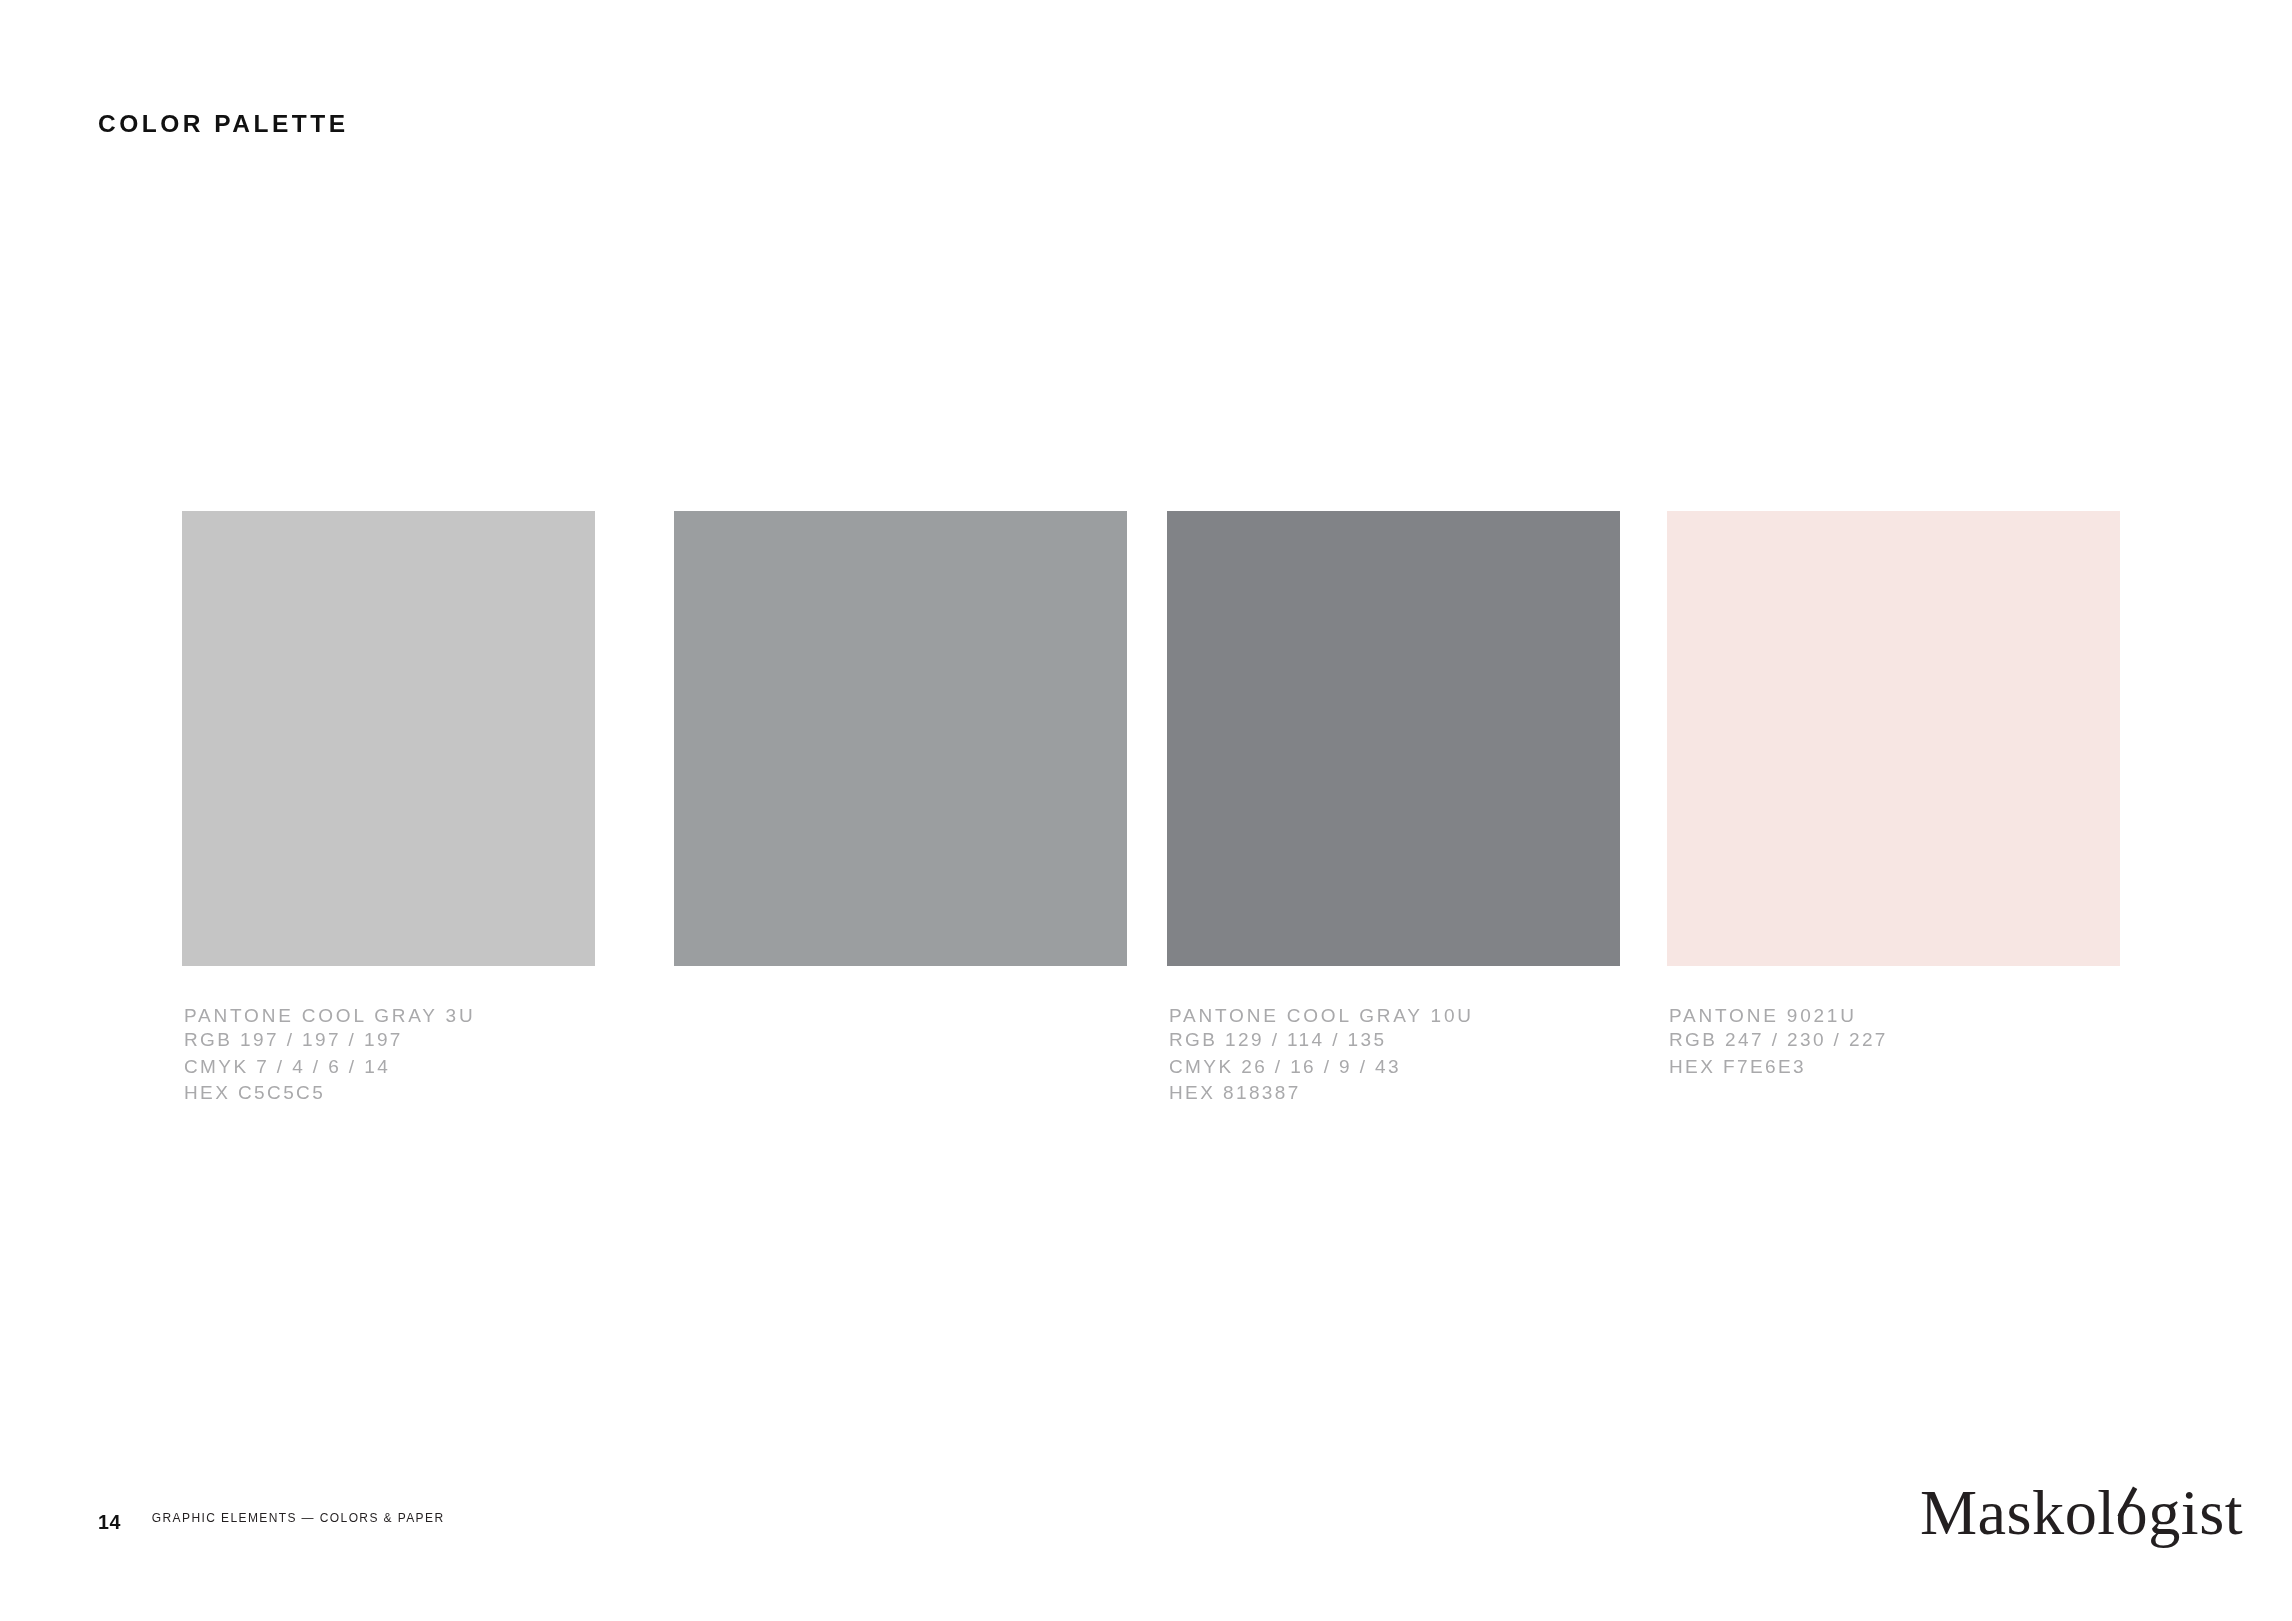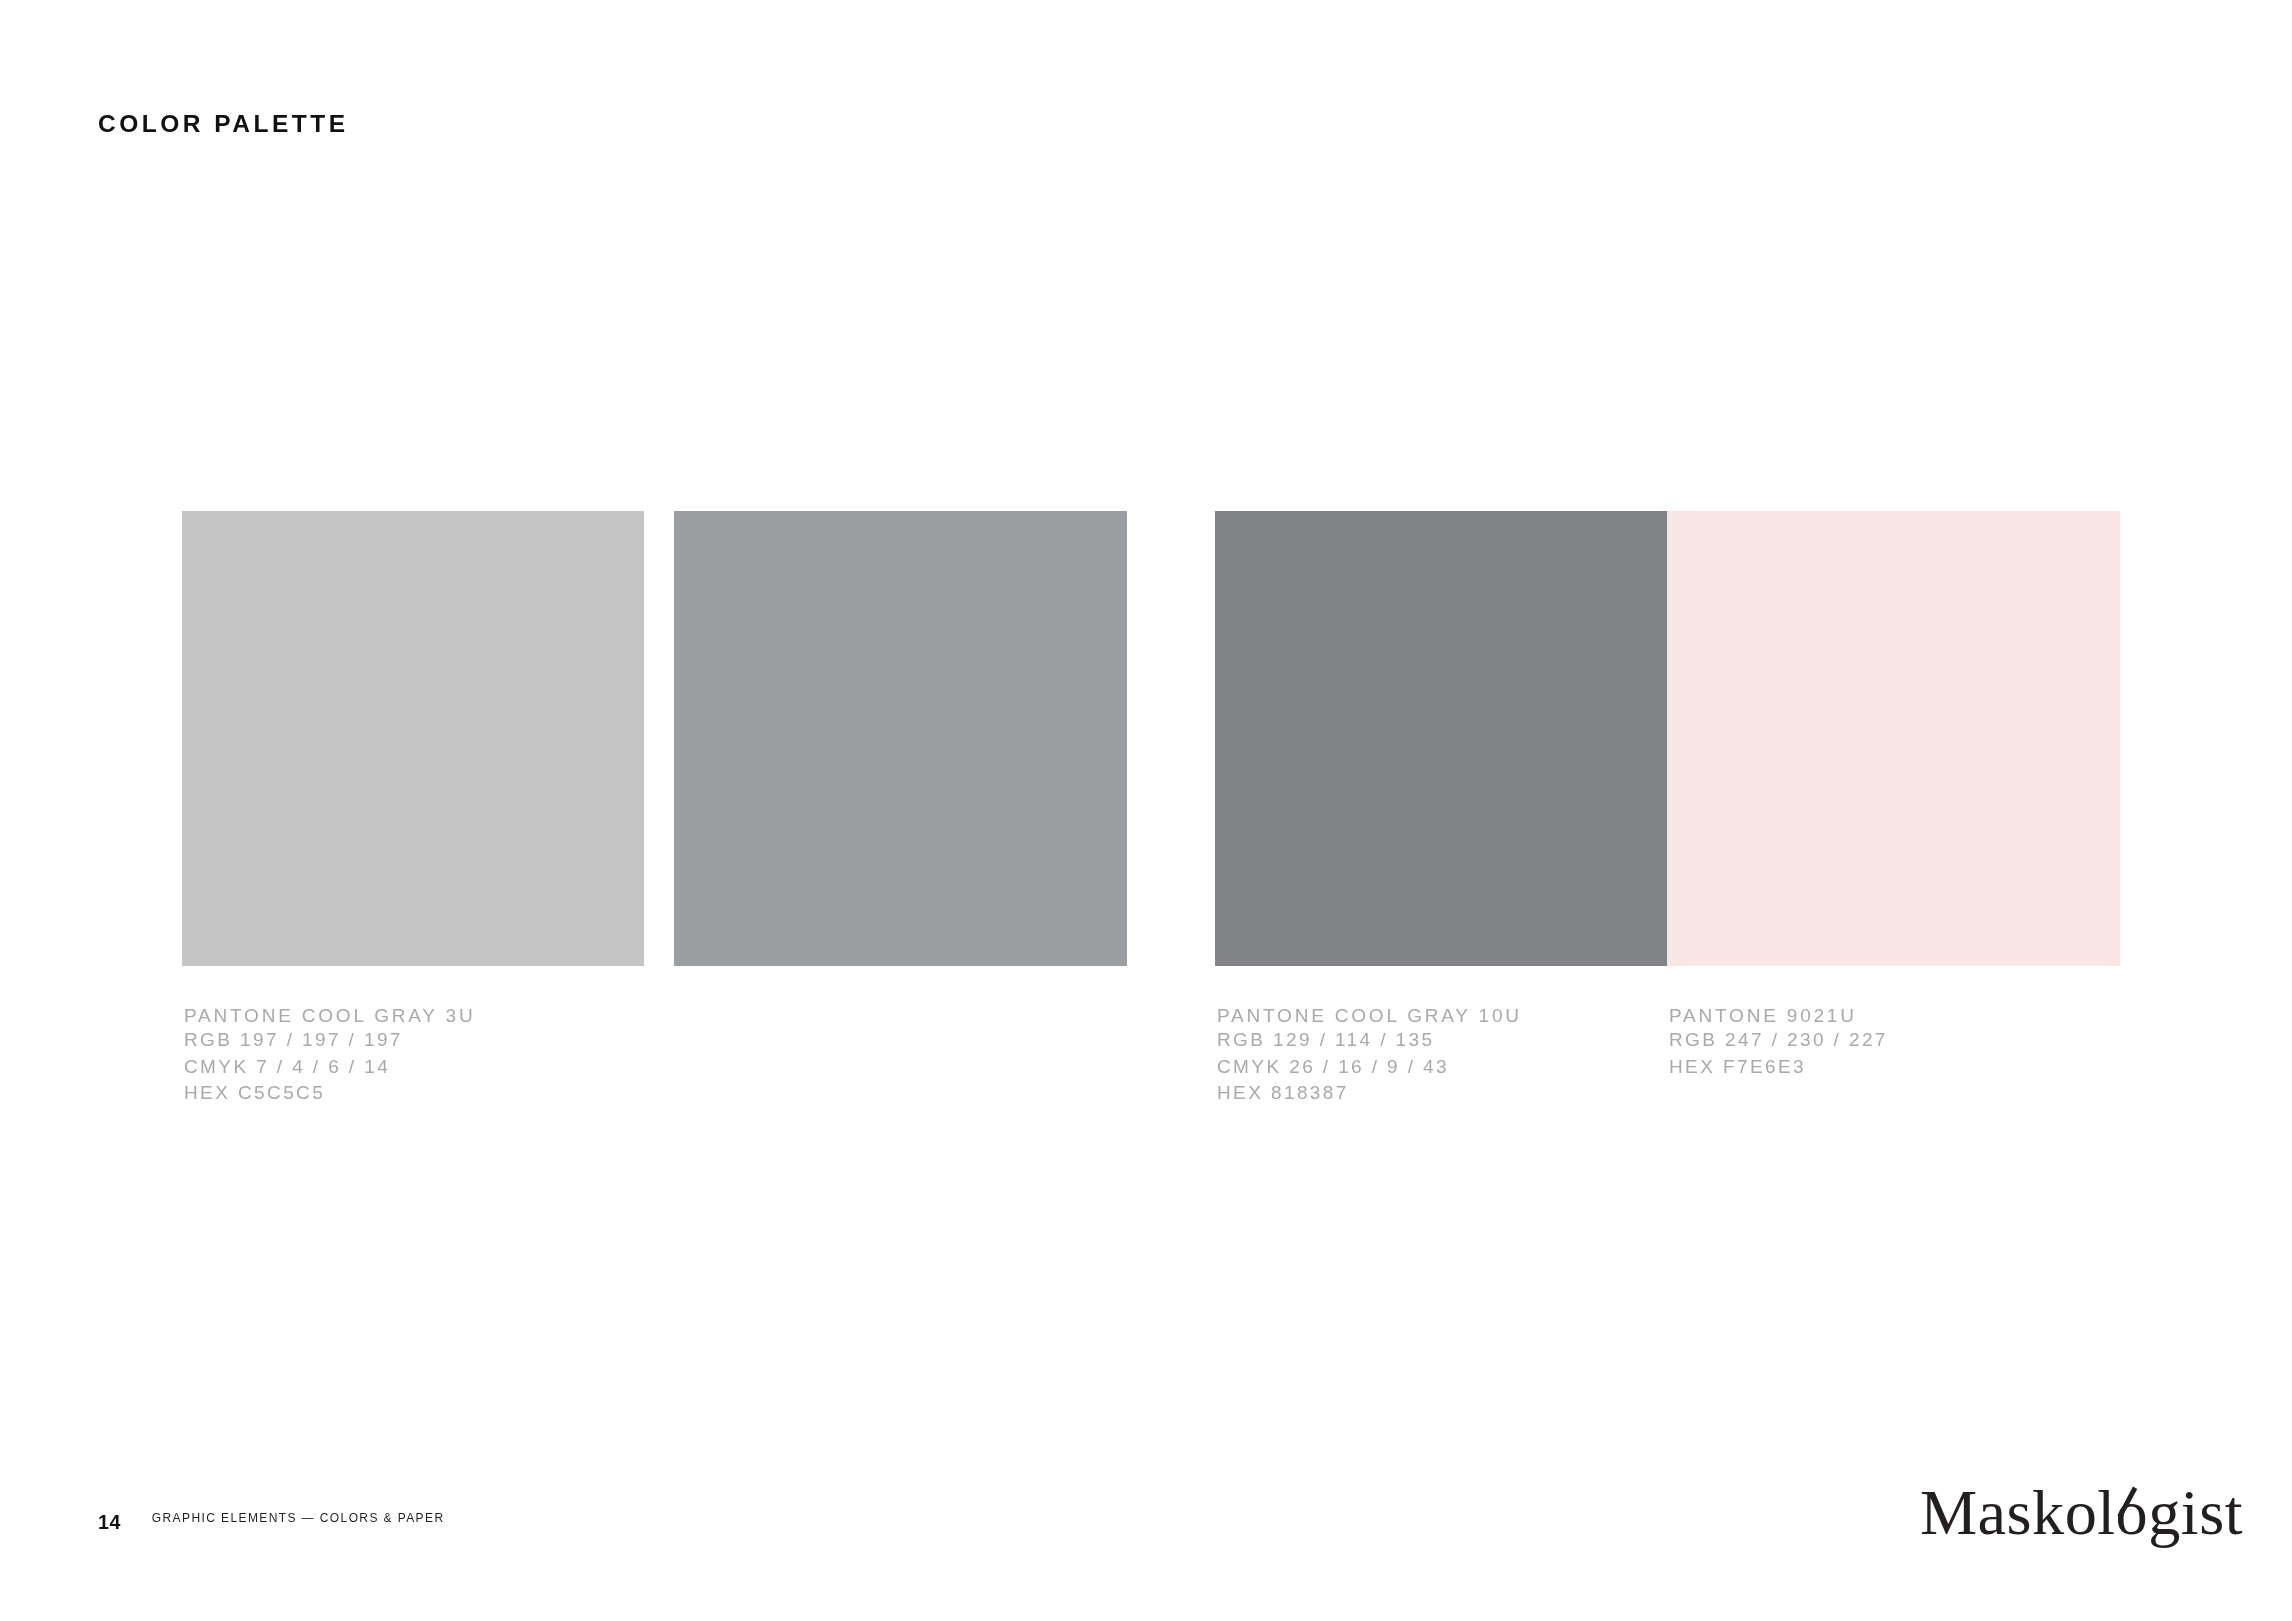--- a/index.html
+++ b/index.html
@@ -110,35 +110,35 @@
     fill: #231f20;
     letter-spacing: 0.5px;
   }
 </style>
 </head>
 <body>
 
 <div id="page-title">COLOR PALETTE</div>
 
 <div id="palette">
-    <div class="swatch-col" style="left: 0px; width: 462px;">
+    <div class="swatch-col" style="left: 0px; width: 413px;">
       <div class="swatch-chip" style="background: rgb(197, 197, 197);"></div>
       <div class="swatch-meta">
         <div class="pantone-line">PANTONE COOL GRAY 3U</div>
         <div class="spec-list">
           <div class="spec-line">RGB 197 / 197 / 197</div>
           <div class="spec-line">CMYK 7 / 4 / 6 / 14</div>
           <div class="spec-line">HEX C5C5C5</div>
         </div>
       </div>
     </div>
     <div class="swatch-col" style="left: 492px; width: 453px;">
       <div class="swatch-chip" style="background: rgb(155, 158, 160);"></div>
     </div>
-    <div class="swatch-col" style="left: 1033px; width: 453px;">
+    <div class="swatch-col" style="left: 985px; width: 453px;">
       <div class="swatch-chip" style="background: rgb(129, 131, 135);"></div>
       <div class="swatch-meta">
         <div class="pantone-line">PANTONE COOL GRAY 10U</div>
         <div class="spec-list">
           <div class="spec-line">RGB 129 / 114 / 135</div>
           <div class="spec-line">CMYK 26 / 16 / 9 / 43</div>
           <div class="spec-line">HEX 818387</div>
         </div>
       </div>
     </div>

